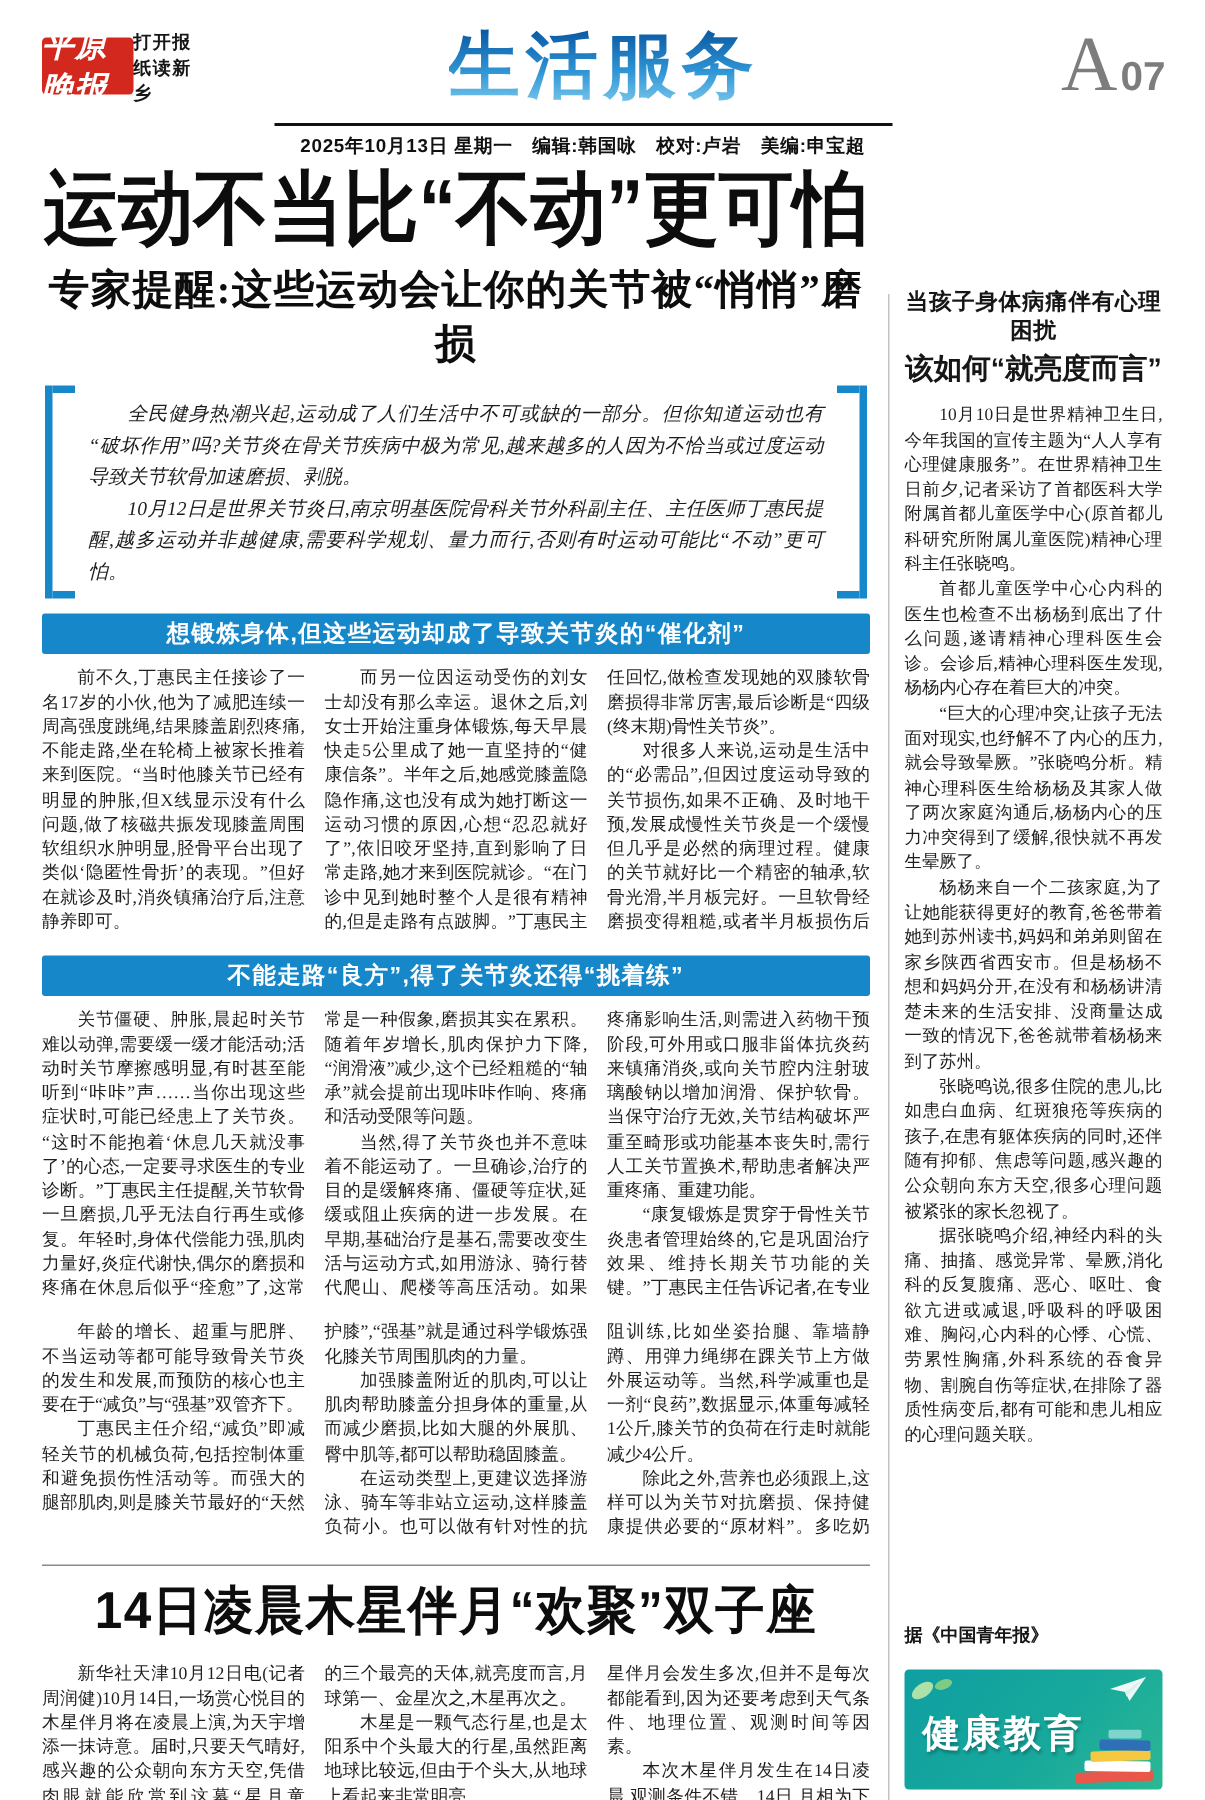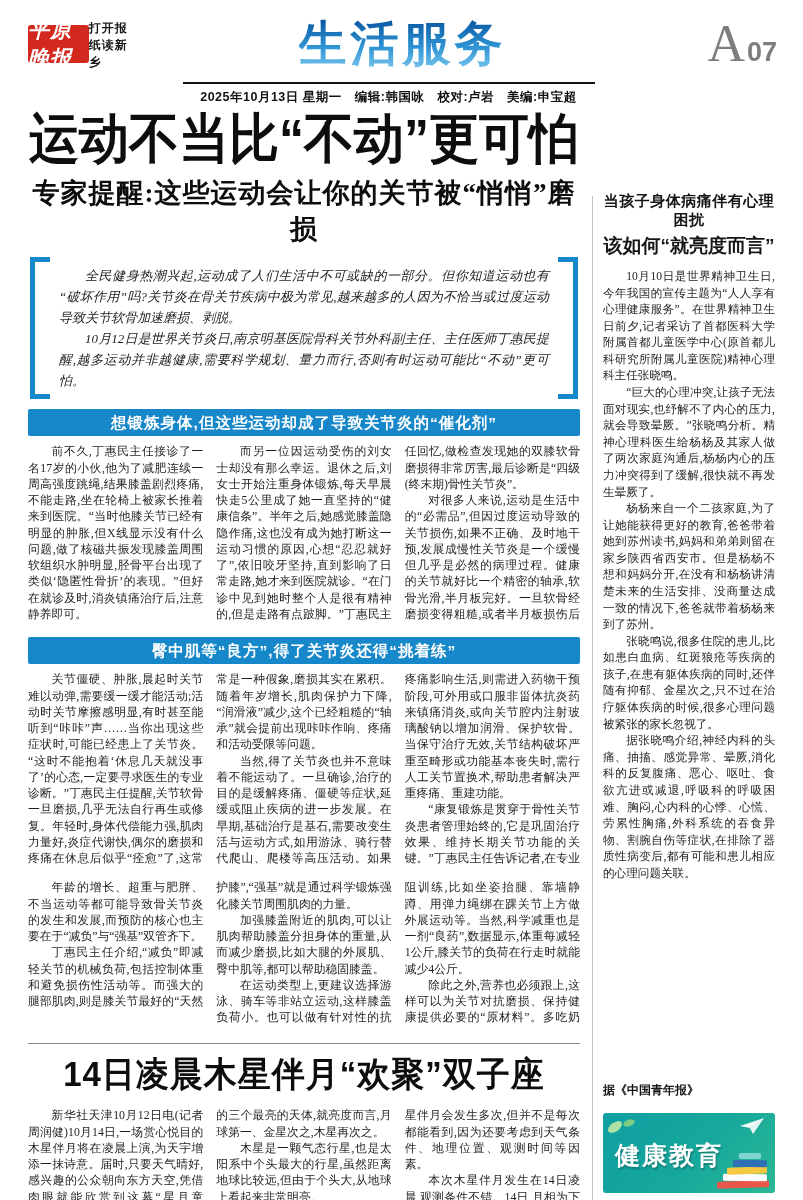--- a/index.html
+++ b/index.html
@@ -127,21 +127,21 @@
         <div class="bracket right"></div>
       </div>
 
       <div class="sec-bar">想锻炼身体,但这些运动却成了导致关节炎的“催化剂”</div>
       <div class="cols3 h-s1">
           <p class="para">前不久,丁惠民主任接诊了一名17岁的小伙,他为了减肥连续一周高强度跳绳,结果膝盖剧烈疼痛,不能走路,坐在轮椅上被家长推着来到医院。“当时他膝关节已经有明显的肿胀,但X线显示没有什么问题,做了核磁共振发现膝盖周围软组织水肿明显,胫骨平台出现了类似‘隐匿性骨折’的表现。”但好在就诊及时,消炎镇痛治疗后,注意静养即可。</p>
           <p class="para">而另一位因运动受伤的刘女士却没有那么幸运。退休之后,刘女士开始注重身体锻炼,每天早晨快走5公里成了她一直坚持的“健康信条”。半年之后,她感觉膝盖隐隐作痛,这也没有成为她打断这一运动习惯的原因,心想“忍忍就好了”,依旧咬牙坚持,直到影响了日常走路,她才来到医院就诊。“在门诊中见到她时整个人是很有精神的,但是走路有点跛脚。”丁惠民主任回忆,做检查发现她的双膝软骨磨损得非常厉害,最后诊断是“四级(终末期)骨性关节炎”。</p>
           <p class="para">对很多人来说,运动是生活中的“必需品”,但因过度运动导致的关节损伤,如果不正确、及时地干预,发展成慢性关节炎是一个缓慢但几乎是必然的病理过程。健康的关节就好比一个精密的轴承,软骨光滑,半月板完好。一旦软骨经磨损变得粗糙,或者半月板损伤后起不到很好的缓冲作用,关节就会在一种不稳定、摩擦增加的状态下工作,最终导致创伤性骨关节炎过早发生。“所以,爬山、跑步、快走、跳绳等对关节冲击较大的运动,并不适合所有人。”丁惠民主任说。</p>
         </div>
 
-      <div class="sec-bar">臀中肌等“良方”,得了关节炎还得“挑着练”</div>
+      <div class="sec-bar">不能走路“良方”,得了关节炎还得“挑着练”</div>
       <div class="cols3 h-s2">
           <p class="para">关节僵硬、肿胀,晨起时关节难以动弹,需要缓一缓才能活动;活动时关节摩擦感明显,有时甚至能听到“咔咔”声……当你出现这些症状时,可能已经患上了关节炎。“这时不能抱着‘休息几天就没事了’的心态,一定要寻求医生的专业诊断。”丁惠民主任提醒,关节软骨一旦磨损,几乎无法自行再生或修复。年轻时,身体代偿能力强,肌肉力量好,炎症代谢快,偶尔的磨损和疼痛在休息后似乎“痊愈”了,这常常是一种假象,磨损其实在累积。随着年岁增长,肌肉保护力下降,“润滑液”减少,这个已经粗糙的“轴承”就会提前出现咔咔作响、疼痛和活动受限等问题。</p>
           <p class="para">当然,得了关节炎也并不意味着不能运动了。一旦确诊,治疗的目的是缓解疼痛、僵硬等症状,延缓或阻止疾病的进一步发展。在早期,基础治疗是基石,需要改变生活与运动方式,如用游泳、骑行替代爬山、爬楼等高压活动。如果疼痛影响生活,则需进入药物干预阶段,可外用或口服非甾体抗炎药来镇痛消炎,或向关节腔内注射玻璃酸钠以增加润滑、保护软骨。当保守治疗无效,关节结构破坏严重至畸形或功能基本丧失时,需行人工关节置换术,帮助患者解决严重疼痛、重建功能。</p>
           <p class="para">“康复锻炼是贯穿于骨性关节炎患者管理始终的,它是巩固治疗效果、维持长期关节功能的关键。”丁惠民主任告诉记者,在专业指导下进行适当的关节活动度训练,能防止僵硬、保持灵活性。整个康复过程必须遵循无痛原则、循序渐进。“需要提醒的是,在日常生活中,注意不要让关节长时间保持一种姿势,长期跷二郎腿、久坐都可能对关节造成损伤。”</p>
         </div>
 
       <div class="cols3 h-s3">
         <div style="display:contents"><p class="para">年龄的增长、超重与肥胖、不当运动等都可能导致骨关节炎的发生和发展,而预防的核心也主要在于“减负”与“强基”双管齐下。</p><p class="para">丁惠民主任介绍,“减负”即减轻关节的机械负荷,包括控制体重和避免损伤性活动等。而强大的腿部肌肉,则是膝关节最好的“天然护膝”,“强基”就是通过科学锻炼强化膝关节周围肌肉的力量。</p><p class="para">加强膝盖附近的肌肉,可以让肌肉帮助膝盖分担身体的重量,从而减少磨损,比如大腿的外展肌、臀中肌等,都可以帮助稳固膝盖。</p><p class="para">在运动类型上,更建议选择游泳、骑车等非站立运动,这样膝盖负荷小。也可以做有针对性的抗阻训练,比如坐姿抬腿、靠墙静蹲、用弹力绳绑在踝关节上方做外展运动等。当然,科学减重也是一剂“良药”,数据显示,体重每减轻1公斤,膝关节的负荷在行走时就能减少4公斤。</p><p class="para">除此之外,营养也必须跟上,这样可以为关节对抗磨损、保持健康提供必要的“原材料”。多吃奶制品、豆制品、坚果等,补充足够的钙,适当接受日晒,尽早开始预防骨质疏松,这些对预防关节炎的发生也有一定帮助。</p></div>
         
       </div>
@@ -160,23 +160,24 @@
       </div>
     </div>
 
     <div class="v-rule"></div>
 
     <aside class="side-col">
       <div class="side-title1">当孩子身体病痛伴有心理困扰</div>
       <div class="side-title2">该如何“就亮度而言”</div>
       <div class="side-body">
           <p class="para">10月10日是世界精神卫生日,今年我国的宣传主题为“人人享有心理健康服务”。在世界精神卫生日前夕,记者采访了首都医科大学附属首都儿童医学中心(原首都儿科研究所附属儿童医院)精神心理科主任张晓鸣。</p>
+          <p class="para">首都儿童医学中心心内科的医生也检查不出杨杨到底出了什么问题,遂请精神心理科医生会诊。会诊后,精神心理科医生发现,杨杨内心存在着巨大的冲突。</p>
           <p class="para">“巨大的心理冲突,让孩子无法面对现实,也纾解不了内心的压力,就会导致晕厥。”张晓鸣分析。精神心理科医生给杨杨及其家人做了两次家庭沟通后,杨杨内心的压力冲突得到了缓解,很快就不再发生晕厥了。</p>
           <p class="para">杨杨来自一个二孩家庭,为了让她能获得更好的教育,爸爸带着她到苏州读书,妈妈和弟弟则留在家乡陕西省西安市。但是杨杨不想和妈妈分开,在没有和杨杨讲清楚未来的生活安排、没商量达成一致的情况下,爸爸就带着杨杨来到了苏州。</p>
-          <p class="para">张晓鸣说,很多住院的患儿,比如患白血病、红斑狼疮等疾病的孩子,在患有躯体疾病的同时,还伴随有抑郁、金星次之,只不过在治疗躯体疾病的时候,很多心理问题被紧张的家长忽视了。</p>
+          <p class="para">张晓鸣说,很多住院的患儿,比如患白血病、红斑狼疮等疾病的孩子,在患有躯体疾病的同时,还伴随有抑郁、焦虑等问题,感兴趣的公众朝向东方天空,很多心理问题被紧张的家长忽视了。</p>
           <p class="para">据张晓鸣介绍,神经内科的头痛、抽搐、感觉异常、晕厥,消化科的反复腹痛、恶心、呕吐、食欲亢进或减退,呼吸科的呼吸困难、胸闷,心内科的心悸、心慌、劳累性胸痛,外科系统的吞食异物、割腕自伤等症状,在排除了器质性病变后,都有可能和患儿相应的心理问题关联。</p>
         </div>
       <div class="side-credit">据《中国青年报》</div>
 
       <div class="promo">
         <svg class="leaf-svg" width="34" height="26" viewBox="0 0 34 26">
           <ellipse cx="10" cy="12" rx="8" ry="4.5" transform="rotate(-35 10 12)" fill="#bfe8a8" opacity="0.9"></ellipse>
           <ellipse cx="24" cy="8" rx="6" ry="3.2" transform="rotate(-20 24 8)" fill="#8fd47f" opacity="0.85"></ellipse>
         </svg>
         <svg class="plane-svg" width="26" height="18" viewBox="0 0 26 18">

